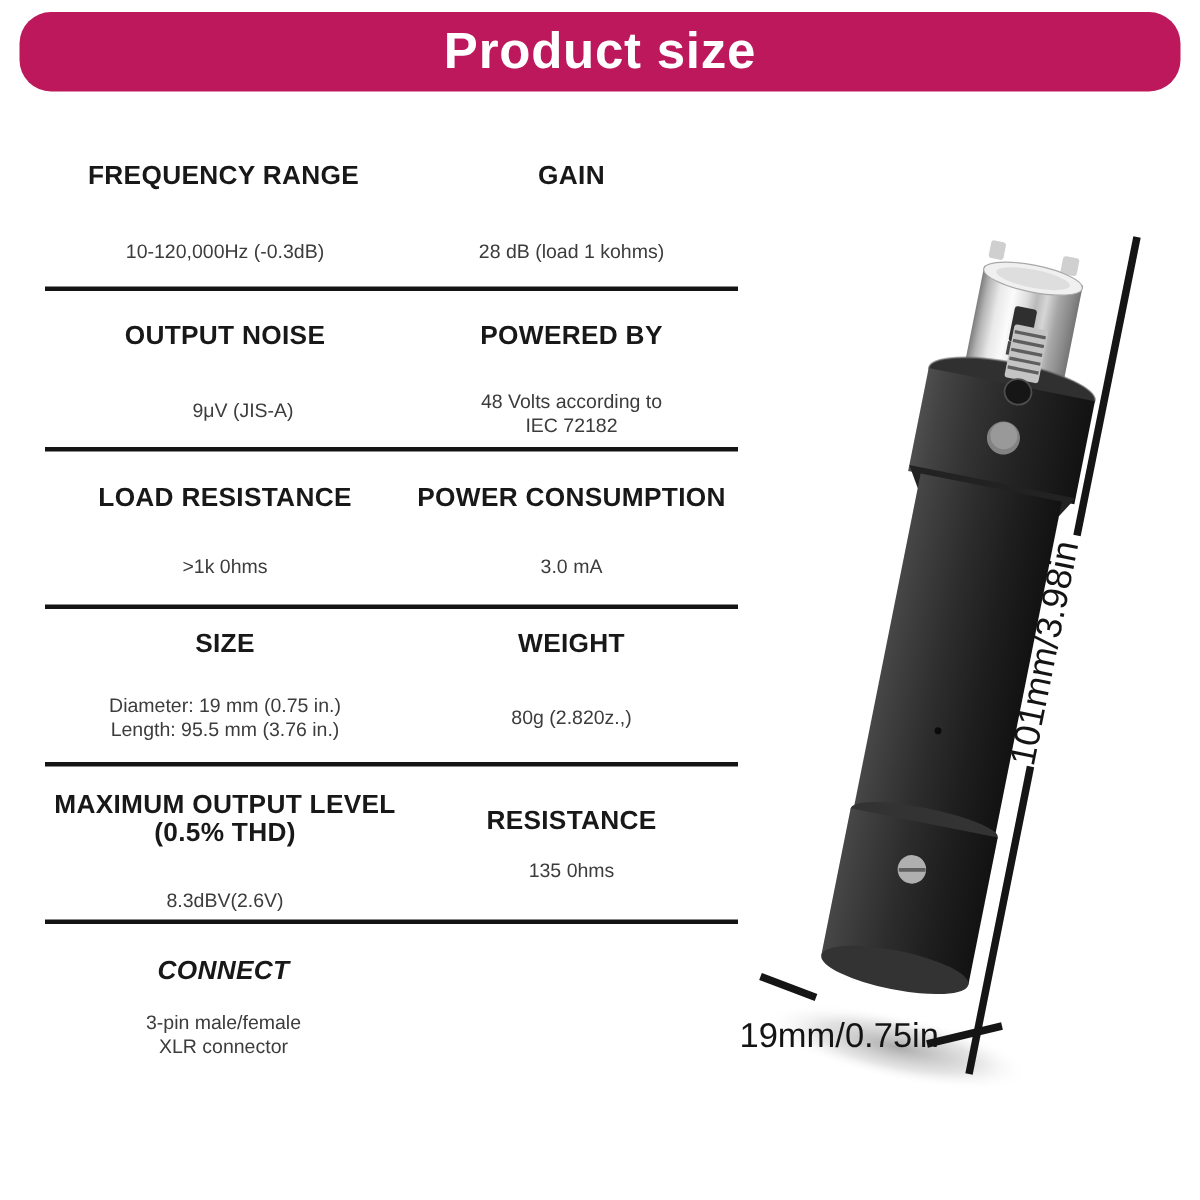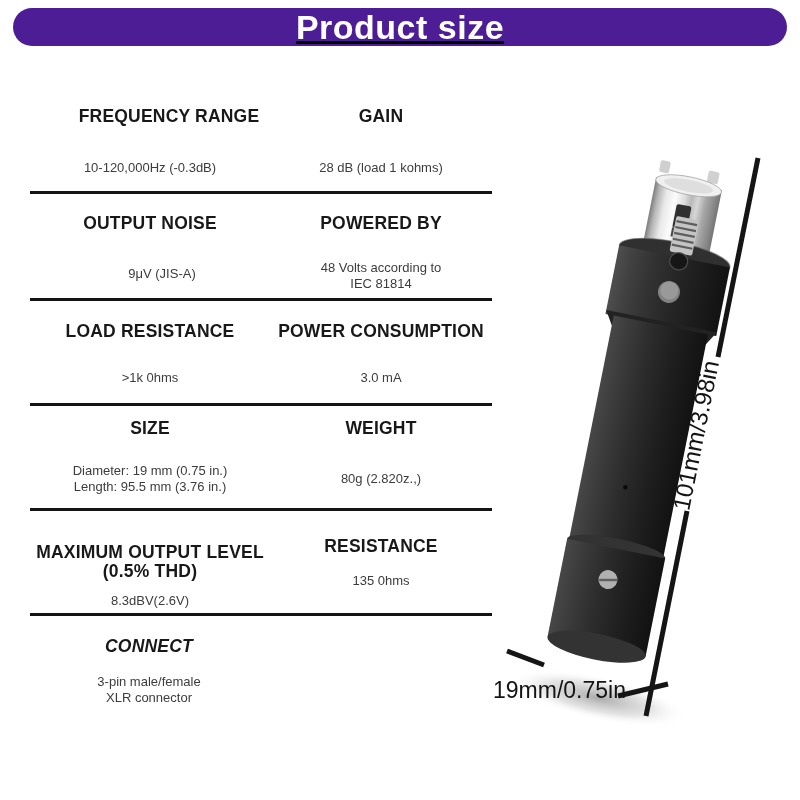--- a/index.html
+++ b/index.html
@@ -2,23 +2,23 @@
 <html><head>
 <meta charset="utf-8">
 <style>
   html,body{margin:0;padding:0;}
   body{
     width:800px;height:800px;position:relative;overflow:hidden;
     background:#ffffff;
     font-family:"Liberation Sans","DejaVu Sans",sans-serif;
   }
   .banner{
-    position:absolute;left:13px;top:8px;width:774px;height:38px;
-    background:#4c1d95;border-radius:21px;
-    display:flex;align-items:center;justify-content:center;text-decoration:underline;
+    position:absolute;left:13px;top:8px;width:774px;height:53px;
+    background:#be185d;border-radius:21px;
+    display:flex;align-items:center;justify-content:center;
   }
   .banner-text{
     color:#ffffff;font-size:34px;font-weight:600;letter-spacing:.5px;
   }
   .cell{
     position:absolute;transform:translate(-50%,-50%);
     white-space:pre;text-align:center;
   }
   .hdr{font-size:17.5px;font-weight:700;color:#181818;line-height:1.1;letter-spacing:.2px;}
   .val{font-size:13px;font-weight:400;color:#3c3c3c;line-height:1.25;}
@@ -30,47 +30,47 @@
 </style>
 </head>
 <body>
 
 <div class="banner">
   <span class="banner-text">Product size</span>
 </div>
 
 <div>
 
-  <div class="cell hdr" style="left:149px;top:117px;margin-left:20px;">FREQUENCY RANGE</div>
+  <div class="cell hdr" style="left:149px;top:117px;">FREQUENCY RANGE</div>
   <div class="cell hdr" style="left:381px;top:117px;">GAIN</div>
   <div class="cell val" style="left:150px;top:168px;">10-120,000Hz (-0.3dB)</div>
   <div class="cell val" style="left:381px;top:168px;">28 dB (load 1 kohms)</div>
   <div class="divider" style="top:191px;"></div>
 
   <div class="cell hdr" style="left:150px;top:224px;">OUTPUT NOISE</div>
   <div class="cell hdr" style="left:381px;top:224px;">POWERED BY</div>
   <div class="cell val" style="left:162px;top:274px;">9μV (JIS-A)</div>
   <div class="cell val" style="left:381px;top:276px;">48 Volts according to
-IEC 81814</div>
+IEC 72182</div>
   <div class="divider" style="top:298px;"></div>
 
   <div class="cell hdr" style="left:150px;top:332px;">LOAD RESISTANCE</div>
   <div class="cell hdr" style="left:381px;top:332px;">POWER CONSUMPTION</div>
   <div class="cell val" style="left:150px;top:378px;">&gt;1k 0hms</div>
   <div class="cell val" style="left:381px;top:378px;">3.0 mA</div>
   <div class="divider" style="top:403px;"></div>
 
   <div class="cell hdr" style="left:150px;top:429px;">SIZE</div>
   <div class="cell hdr" style="left:381px;top:429px;">WEIGHT</div>
   <div class="cell val" style="left:150px;top:479px;">Diameter: 19 mm (0.75 in.)
 Length: 95.5 mm (3.76 in.)</div>
   <div class="cell val" style="left:381px;top:479px;">80g (2.820z.,)</div>
   <div class="divider" style="top:508px;"></div>
 
-  <div class="cell hdr" style="left:150px;top:546px;margin-top:16px;">MAXIMUM OUTPUT LEVEL
+  <div class="cell hdr" style="left:150px;top:546px;">MAXIMUM OUTPUT LEVEL
 (0.5% THD)</div>
   <div class="cell hdr" style="left:381px;top:547px;">RESISTANCE</div>
   <div class="cell val" style="left:150px;top:601px;">8.3dBV(2.6V)</div>
   <div class="cell val" style="left:381px;top:581px;">135 0hms</div>
   <div class="divider" style="top:613px;"></div>
 
   <div class="cell hdr" style="left:149px;top:647px;font-style:italic;">CONNECT</div>
   <div class="cell val" style="left:149px;top:690px;">3-pin male/female
 XLR connector</div>
 </div>

